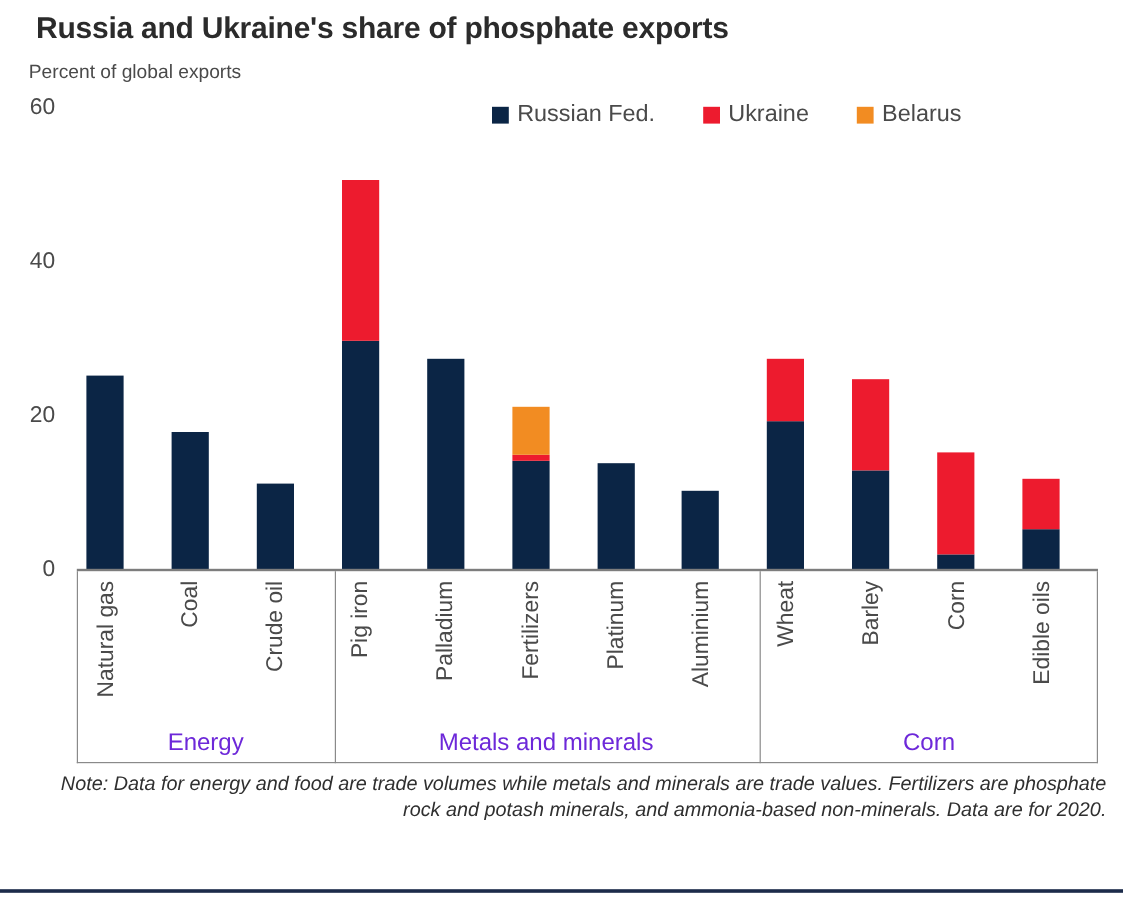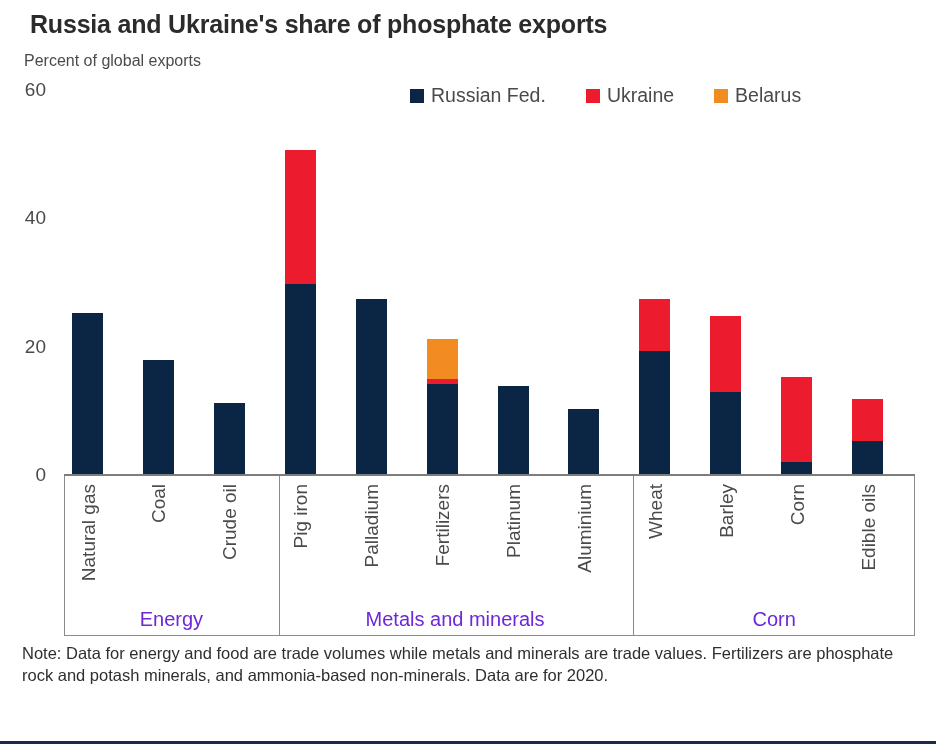--- a/index.html
+++ b/index.html
@@ -63,22 +63,23 @@
     transform-origin:center;
     text-align:right;
   }
   .grouplab{
     position:absolute;bottom:4px;font-size:20px;color:#6d28d9;
     white-space:nowrap;text-align:center;
   }
 
   .note{
     position:absolute;left:22px;top:643px;width:900px;
-    font-size:16.5px;color:#2f2f2f;
+    font-size:16.5px;font-style:italic;color:#2f2f2f;
     line-height:1.32;
+    text-align:right;
   }
   .footer-rule{
     position:absolute;left:0;bottom:4px;width:936px;height:3px;background:#1c2b4a;
   }
 </style>
 </head>
 <body>
 
 <div id="root">
 

